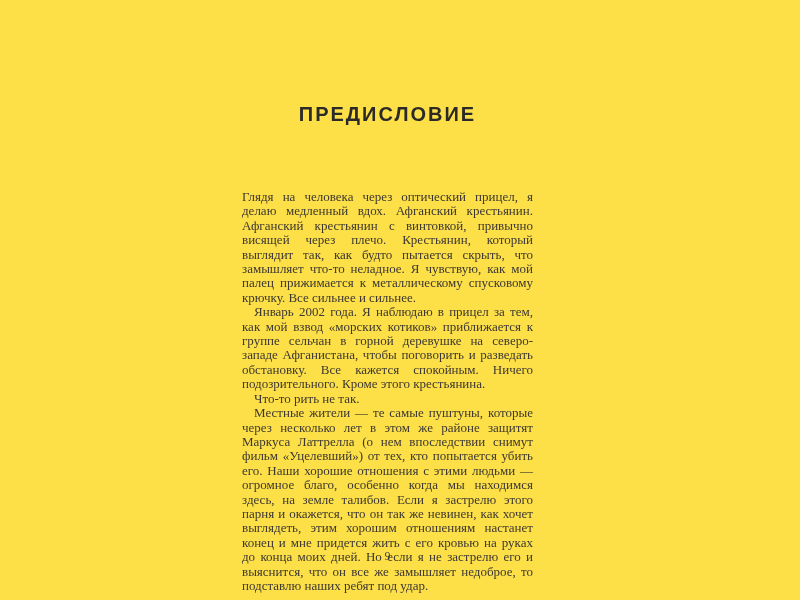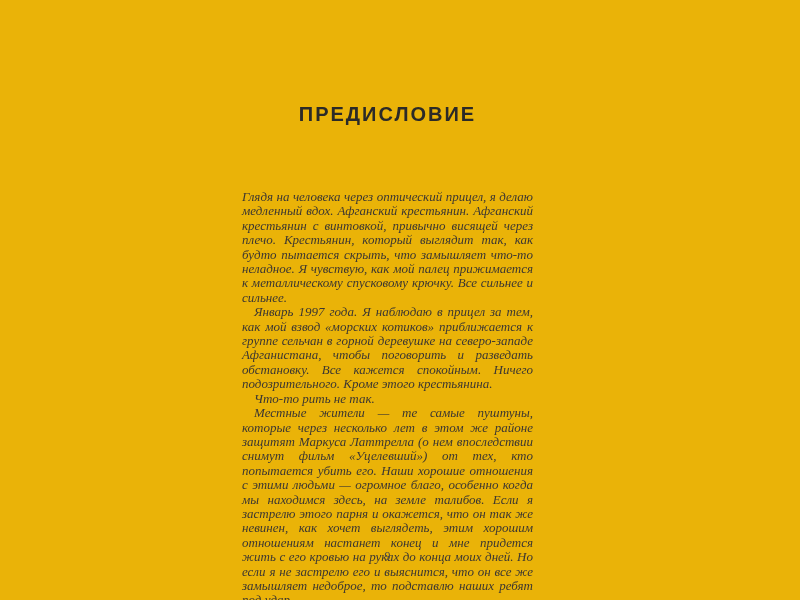--- a/index.html
+++ b/index.html
@@ -4,21 +4,21 @@
 <style>
   html, body {
     margin: 0;
     padding: 0;
     background: #ffffff;
   }
   .sheet {
     position: relative;
     width: 800px;
     height: 600px;
-    background: #eab308;
+    background: #fde047;
     overflow: hidden;
   }
   .chapter-title {
     position: absolute;
     left: 242px;
     top: 90px;
     width: 291px;
     text-align: center;
     font-family: "Liberation Sans", sans-serif;
     font-weight: 700;
@@ -35,21 +35,20 @@
     font-family: "Liberation Serif", serif;
     font-size: 13px;
     line-height: 14.4px;
     color: #3c3732;
     text-align: justify;
     hyphens: manual;
   }
   .page-text p {
     margin: 0;
     padding: 0;
-    font-style: italic;
   }
   .page-text p:not(:first-child) {
     text-indent: 12px;
   }
   .folio {
     position: absolute;
     left: 242px;
     top: 549px;
     width: 291px;
     text-align: center;
@@ -60,20 +59,20 @@
 </style>
 </head>
 <body>
 
 <div class="sheet">
 
   <h1 class="chapter-title">ПРЕДИСЛОВИЕ</h1>
 
   <div class="page-text">
     <p>Глядя на человека через оптический прицел, я делаю мед­ленный вдох. Афганский крестьянин. Афганский крестья­нин с винтовкой, привычно висящей через плечо. Крестья­нин, который выглядит так, как будто пытается скрыть, что замышляет что-то неладное. Я чувствую, как мой палец при­жимается к металлическому спусковому крючку. Все силь­нее и сильнее.</p>
-    <p>Январь 1997 года. Я наблюдаю в прицел за тем, как мой взвод «морских котиков» приближается к группе сельчан в гор­ной деревушке на северо-западе Афганистана, чтобы погово­рить и разведать обстановку. Все кажется спокойным. Ничего подозрительного. Кроме этого крестьянина.</p>
+    <p>Январь 2002 года. Я наблюдаю в прицел за тем, как мой взвод «морских котиков» приближается к группе сельчан в гор­ной деревушке на северо-западе Афганистана, чтобы погово­рить и разведать обстановку. Все кажется спокойным. Ничего подозрительного. Кроме этого крестьянина.</p>
     <p>Что-то рить не так.</p>
     <p>Местные жители — те самые пуштуны, которые через не­сколько лет в этом же районе защитят Маркуса Латтрелла (о нем впоследствии снимут фильм «Уцелевший») от тех, кто попытается убить его. Наши хорошие отношения с этими людьми — огромное благо, особенно когда мы находимся здесь, на земле талибов. Если я застрелю этого парня и ока­жется, что он так же невинен, как хочет выглядеть, этим хо­рошим отношениям настанет конец и мне придется жить с его кровью на руках до конца моих дней. Но если я не застрелю его и выяснится, что он все же замышляет недоброе, то под­ставлю наших ребят под удар.</p>
   </div>
 
   <div class="folio">9</div>
 
 </div>
 
 </body></html>

